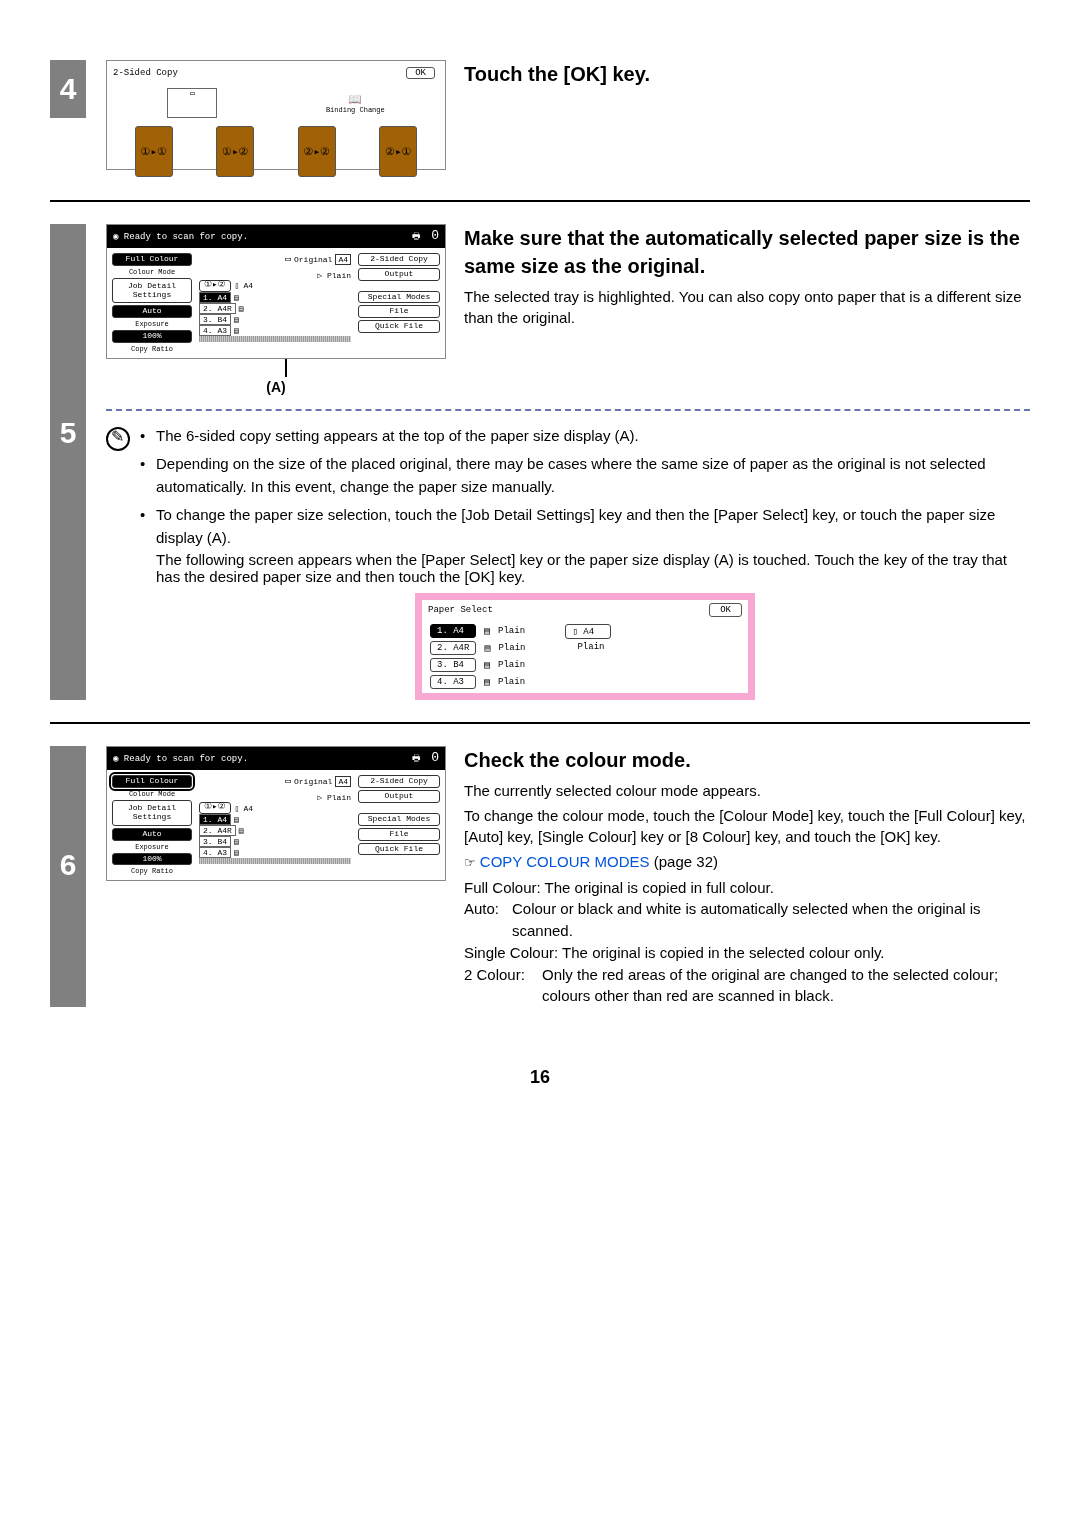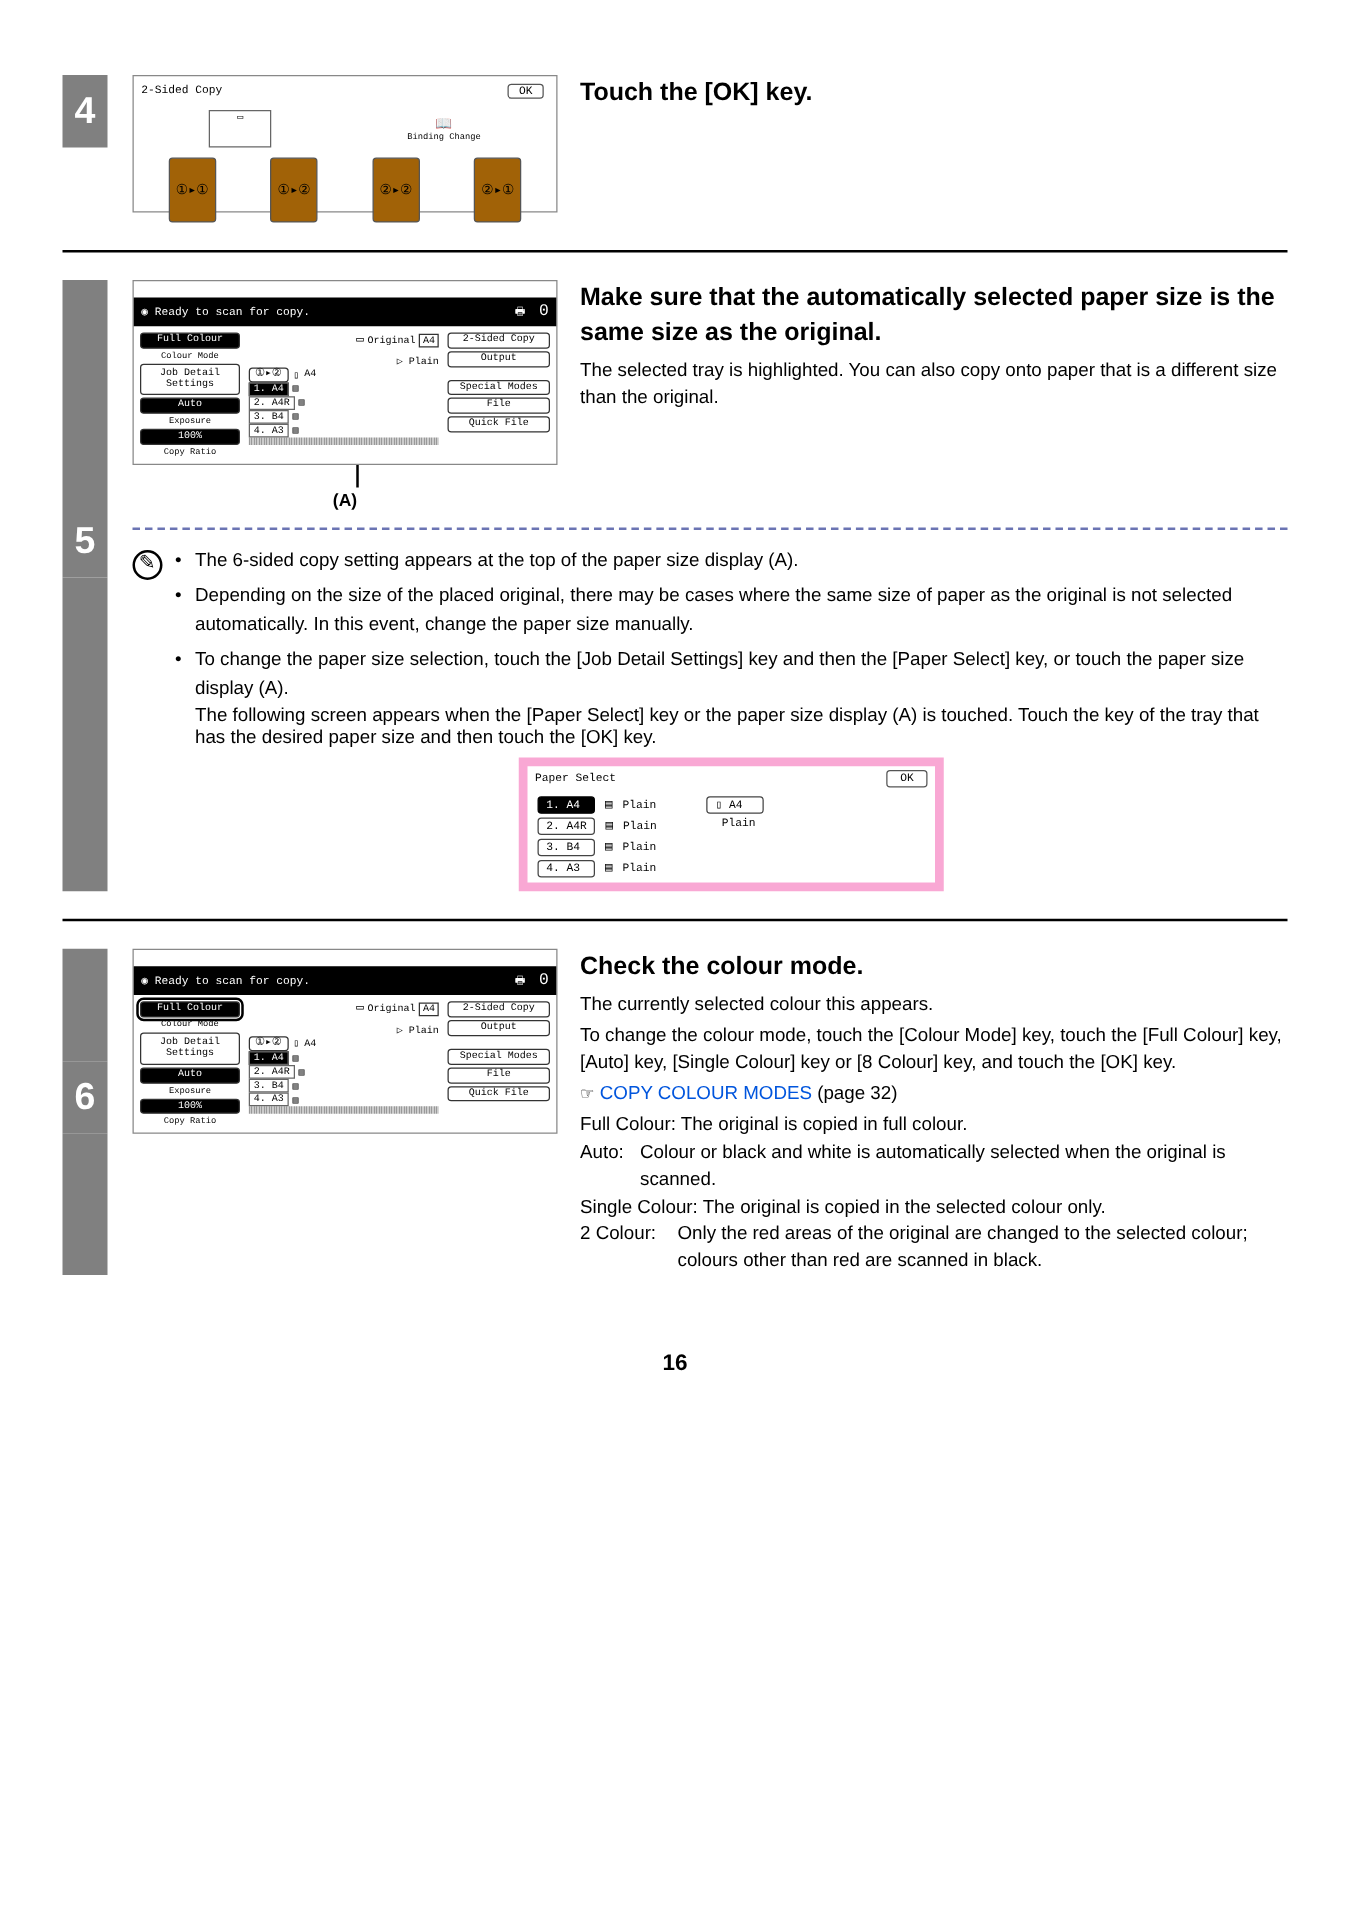--- a/index.html
+++ b/index.html
@@ -87,21 +87,20 @@
     content: "•"; position: absolute; left: 0; top: 0;
   }
   .subtext { padding-left: 16px; margin-top: -4px; margin-bottom: 6px; }
 
   .lcd-header {
     background: #000; color: #fff;
     padding: 3px 6px;
     display: flex; justify-content: space-between;
     font-size: 9px;
     align-items:center;
-    margin-top:13px;
   }
   .lcd-body { padding: 5px; display: flex; gap: 4px; }
   .lcd-left-col { width: 80px; display: flex; flex-direction: column; gap: 2px; }
   .lcd-btn {
     border: 1px solid #333;
     border-radius: 3px;
     text-align: center;
     padding: 1px 2px;
     font-size: 8px;
     line-height: 1.1;
@@ -381,21 +380,21 @@
           <div class="lcd-btn">Output</div>
           <div style="height:6px;"></div>
           <div class="lcd-btn">Special Modes</div>
           <div class="lcd-btn">File</div>
           <div class="lcd-btn">Quick File</div>
         </div>
       </div>
     </div>
     <div class="body-text">
       <div class="heading">Check the colour mode.</div>
-      <p>The currently selected colour this appears.</p>
+      <p>The currently selected colour mode appears.</p>
       <p>To change the colour mode, touch the [Colour Mode] key, touch the [Full Colour] key, [Auto] key, [Single Colour] key or [8 Colour] key, and touch the [OK] key.</p>
       <p>
         <span class="pointer-icon">☞</span>
         <span class="link-ref">COPY COLOUR MODES</span><span> (page 32)</span>
       </p>
       <div class="colour-list">
         <div>Full Colour: The original is copied in full colour.</div>
         <div style="display:flex;">
             <span style="width:48px;">Auto:</span>
             <span style="flex:1;">Colour or black and white is automatically selected when the original is scanned.</span>

